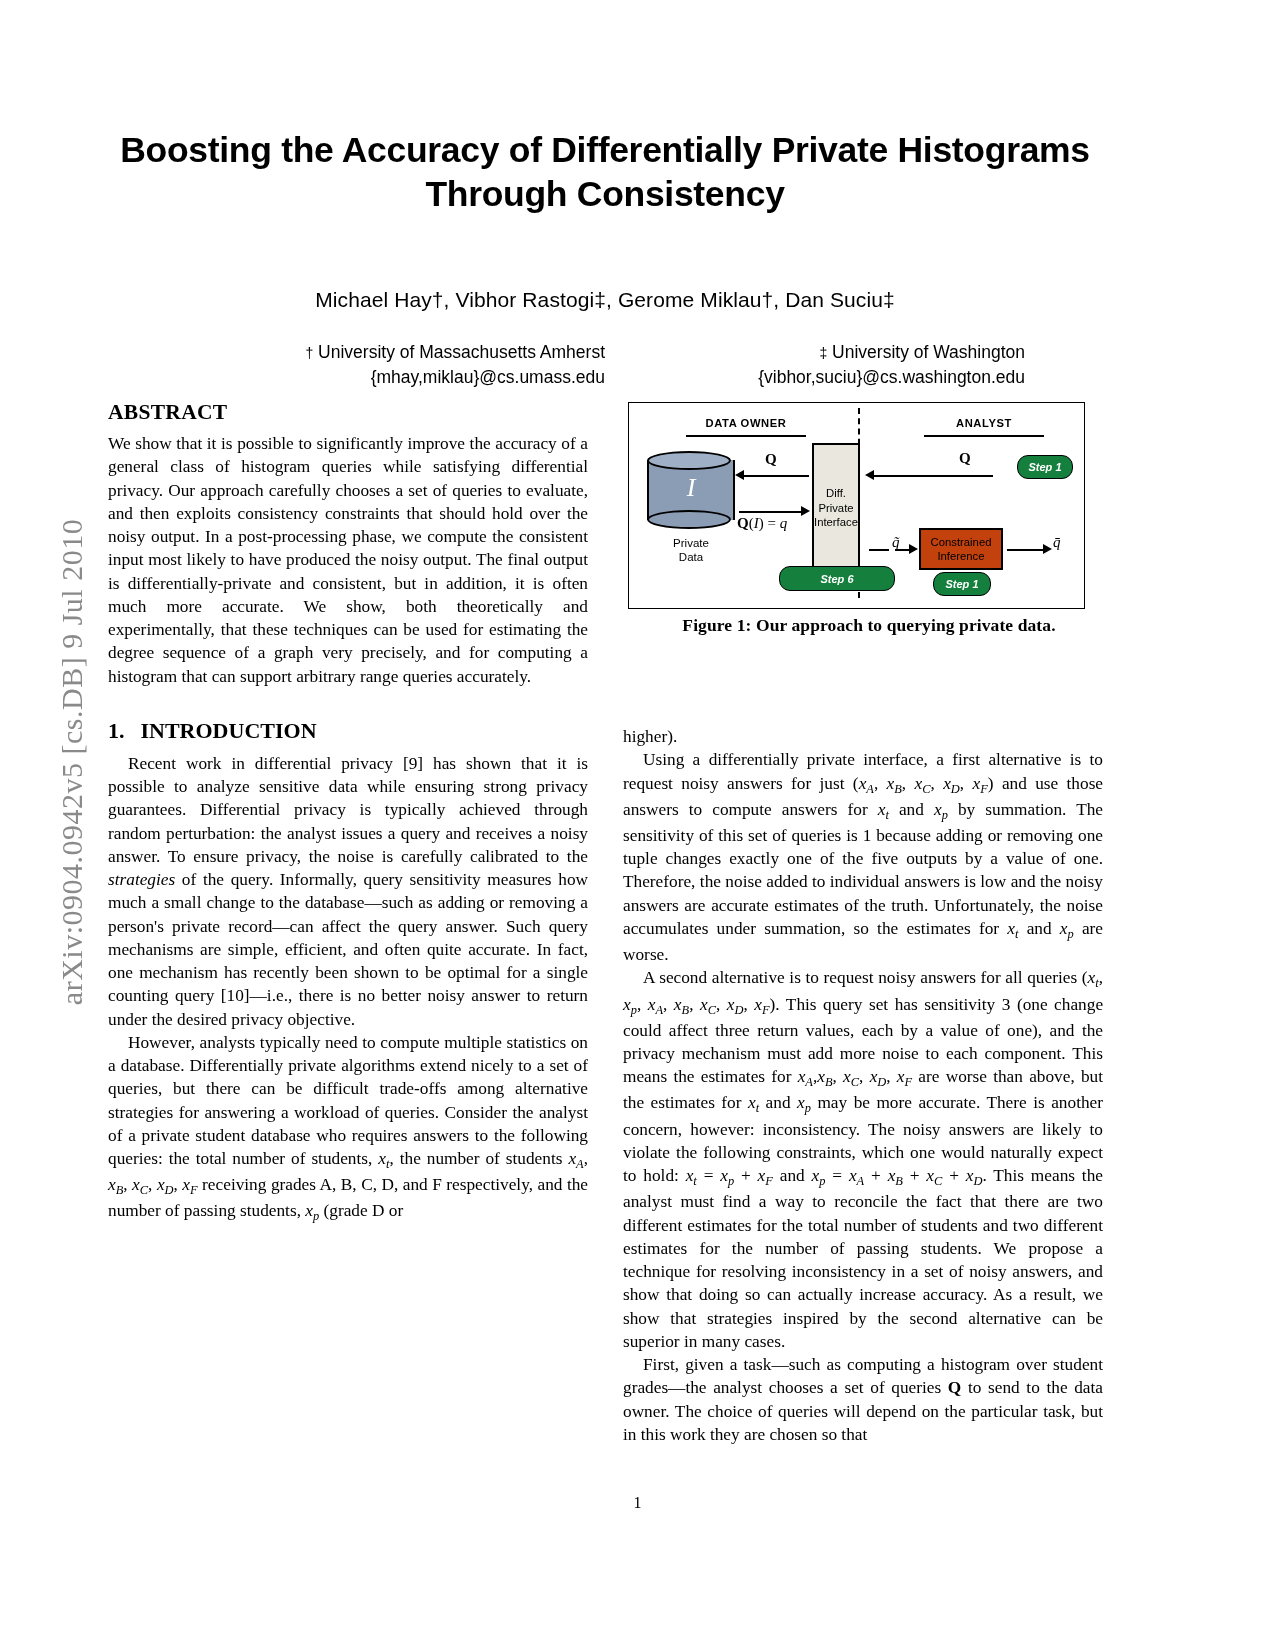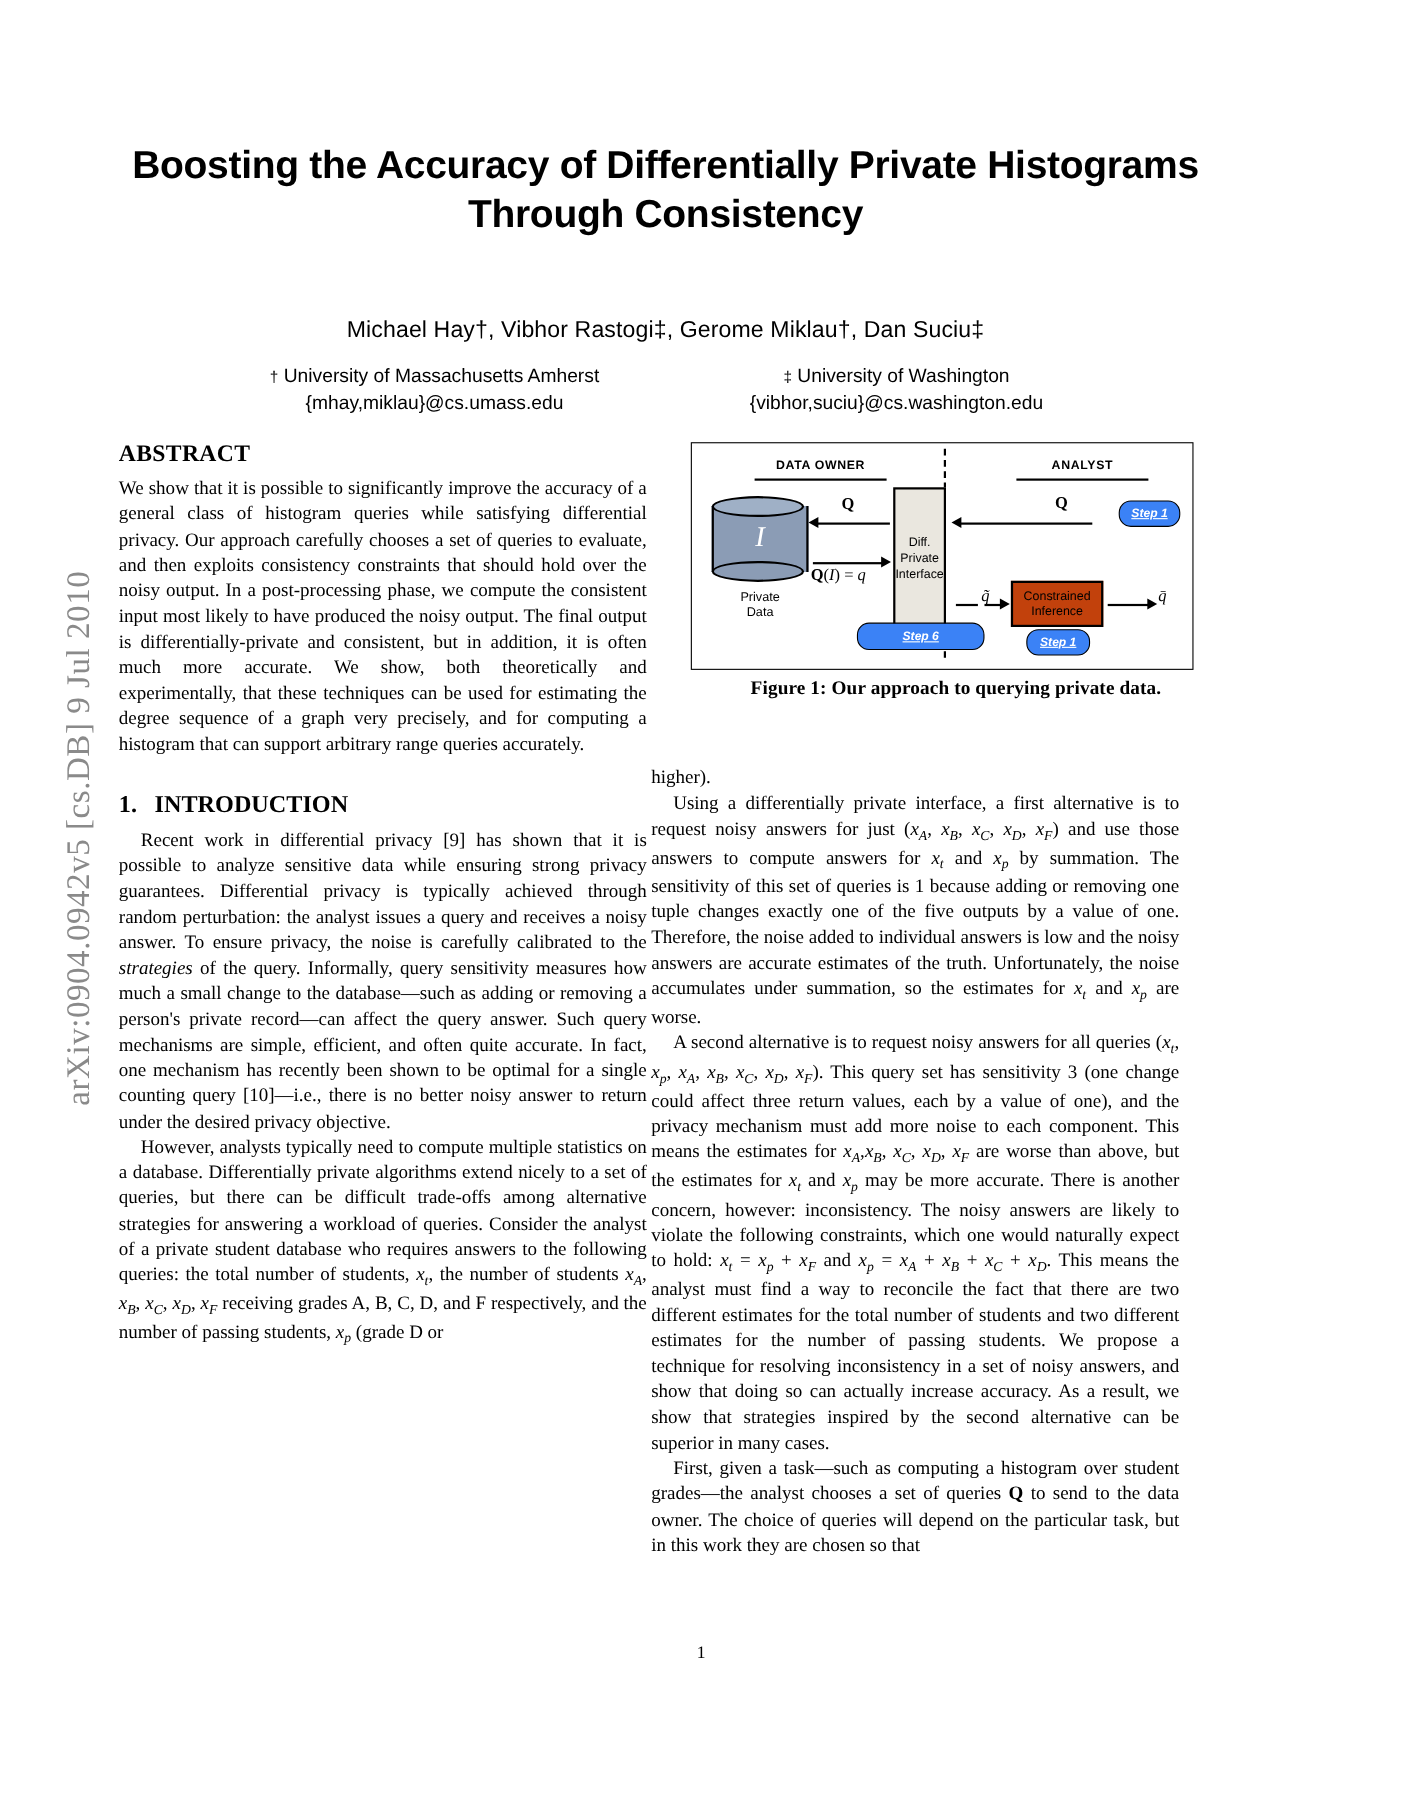--- a/index.html
+++ b/index.html
@@ -58,37 +58,37 @@
     letter-spacing: 0.1px;
   }
   .affil-row {
     margin-top: 17px;
     display: flex;
     justify-content: center;
     font-family: "Liberation Sans", "DejaVu Sans", sans-serif;
     font-size: 17.5px;
     line-height: 1.42;
   }
-  .affil-col { width: 420px; text-align: center; }
+  .affil-col { width: 420px; text-align: right; margin-top: 11px; }
   .affil-col .mark { font-size: 14px; }
 
   
   .columns {
     position: absolute;
     left: 0;
     top: 400px;
     width: 1275px;
   }
   .col {
     position: absolute;
     top: 0;
     width: 480px;
   }
   .col-left  { left: 108px; }
-  .col-right { left: 592px; }
+  .col-right { left: 623px; margin-top: 30px; }
 
   h2.section-head {
     font-family: "Liberation Serif", "DejaVu Serif", serif;
     font-weight: bold;
     font-size: 21.5px;
     letter-spacing: 0.3px;
     margin: 0 0 7px 0;
   }
   h2.numbered-head {
     font-family: "Liberation Serif", "DejaVu Serif", serif;
@@ -275,32 +275,31 @@
     line-height: 1.25;
     display: flex;
     align-items: center;
     justify-content: center;
     text-align: center;
   }
 
   
   .step {
     position: absolute;
-    background: #3b82f6;
+    background: #15803d;
     border: 1.6px solid #000;
     border-radius: 11px;
     font-family: "Liberation Sans", "DejaVu Sans", sans-serif;
     font-style: italic;
     font-weight: bold;
     font-size: 11px;
     color: #ffffff;
     display: flex;
     align-items: center;
     justify-content: center;
-    text-decoration: underline;
   }
   .step-1 { left: 388px; top: 52px; width: 54px; height: 22px; }
   .step-2 { left: 150px; top: 163px; width: 114px; height: 23px; }
   .step-3 { left: 304px; top: 169px; width: 56px; height: 22px; }
 
   
   .folio {
     position: absolute;
     left: 0;
     top: 1494px;

